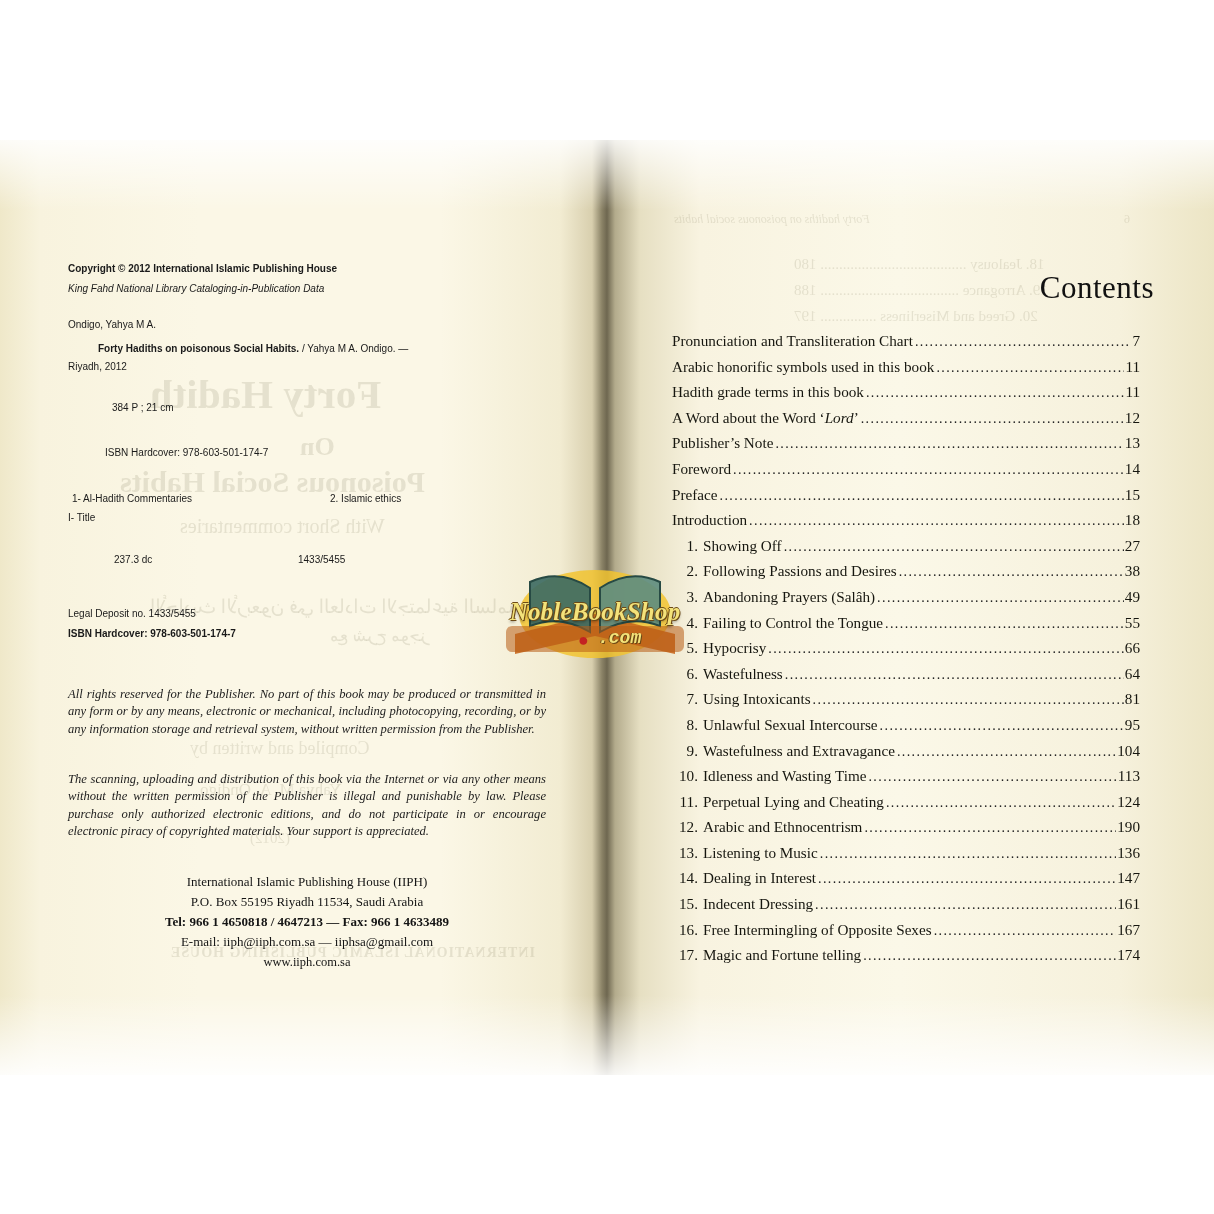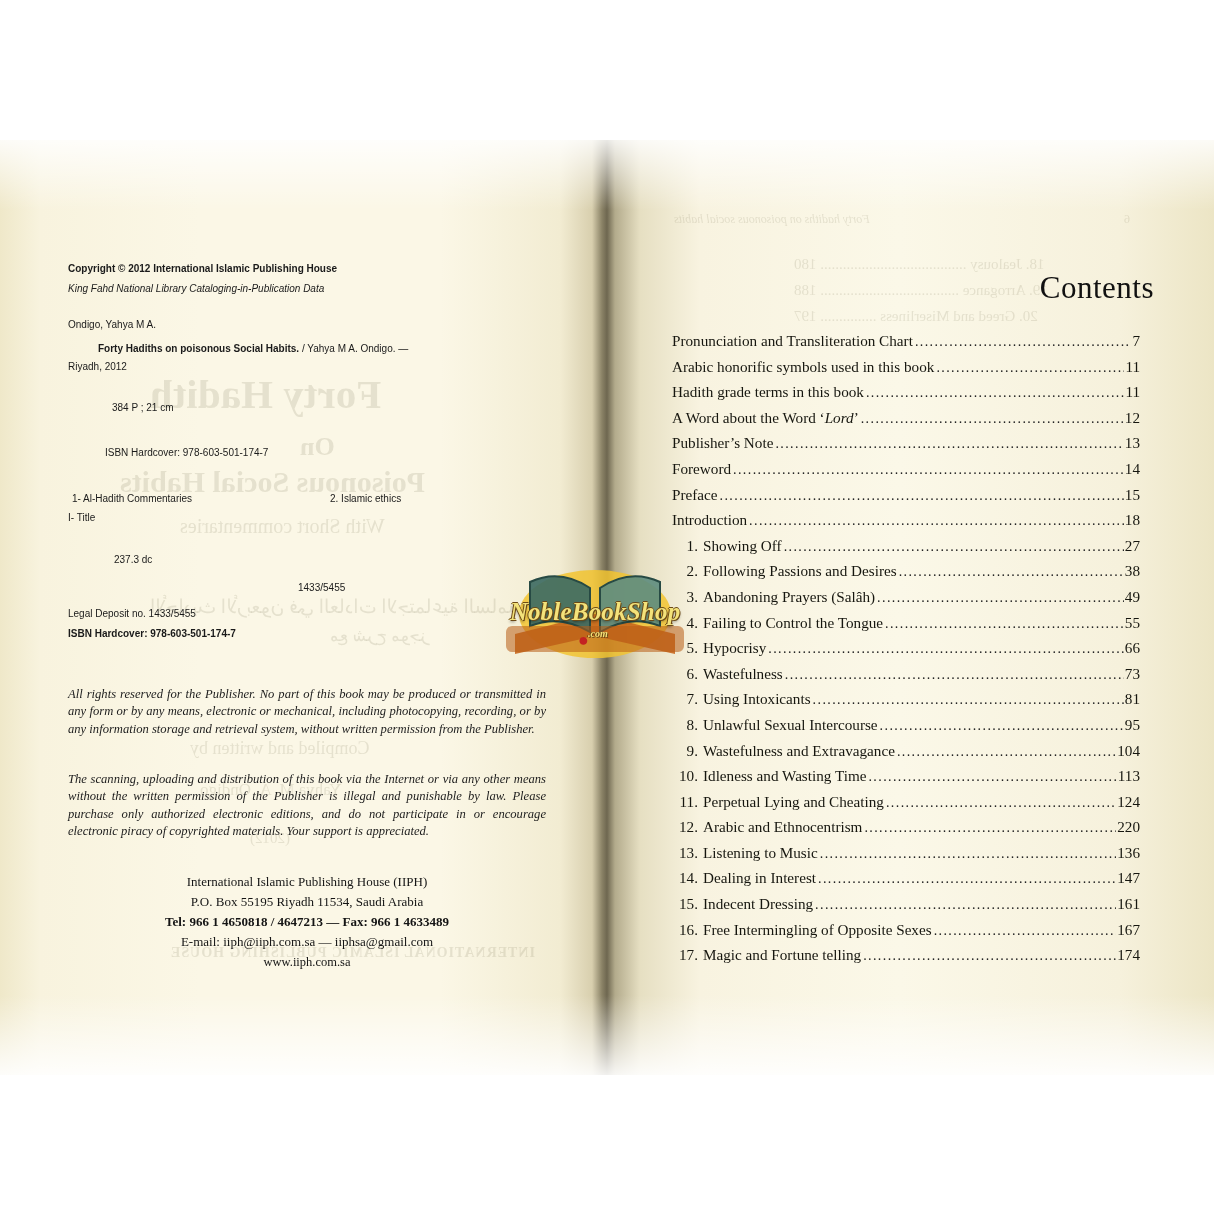--- a/index.html
+++ b/index.html
@@ -169,23 +169,23 @@
     font-family: "Liberation Serif", serif;
     font-size: 25px;
     font-weight: bold;
     font-style: italic;
     color: #f3e27a;
     text-shadow: 1px 1px 0 #6c4a16, -1px 0 0 #6c4a16, 0 -1px 0 #6c4a16, 0 2px 3px rgba(0,0,0,0.45);
     letter-spacing: 0.2px;
   }
   #wm-dotcom {
     position: absolute;
-    left: 118px; top: 76px;
-    font-family: Liberation Serif, serif;
-    font-size: 10px;
+    left: 128px; top: 76px;
+    font-family: Liberation Mono, monospace;
+    font-size: 18px;
     font-weight: bold;
     font-style: italic;
     color: #f3e27a;
     text-shadow: 1px 1px 0 #6c4a16, -1px 0 0 #6c4a16;
   }
   #wm-dot {
     position: absolute;
     left: 108px; top: 78px;
     font-size: 18px;
     color: #c32222;
@@ -220,21 +220,21 @@
 
     <div class="lp" style="top:261px; left:112px;">384 P ; 21 cm</div>
 
     <div class="lp" style="top:306px; left:105px;">ISBN Hardcover: 978-603-501-174-7</div>
 
     <div class="lp" style="top:352px; left:72px;">1- Al-Hadith Commentaries</div>
     <div class="lp" style="top:352px; left:330px; width:220px;">2. Islamic ethics</div>
     <div class="lp" style="top:371px;">I- Title</div>
 
     <div class="lp" style="top:413px; left:114px;">237.3 dc</div>
-    <div class="lp" style="top:413px; left:298px; width:200px;margin-top:28px;">1433/5455</div>
+    <div class="lp" style="top:413px; left:298px; width:200px;">1433/5455</div>
 
     <div class="lp" style="top:467px;">Legal Deposit no. 1433/5455</div>
     <div class="lp bold" style="top:487px;">ISBN Hardcover: 978-603-501-174-7</div>
 
     <div class="legal" style="top:546px;">All rights reserved for the Publisher. No part of this book may be produced or transmitted in any form or by any means, electronic or mechanical, including photocopying, recording, or by any information storage and retrieval system, without written permission from the Publisher.</div>
     <div class="legal" style="top:631px;">The scanning, uploading and distribution of this book via the Internet or via any other means without the written permission of the Publisher is illegal and punishable by law. Please purchase only authorized electronic editions, and do not participate in or encourage electronic piracy of copyrighted materials. Your support is appreciated.</div>
 
     <div class="pub" style="top:732px;">International Islamic Publishing House (IIPH)</div>
     <div class="pub" style="top:752px;">P.O. Box 55195 Riyadh 11534, Saudi Arabia</div>
     <div class="pub" style="top:772px;font-weight:bold;">Tel: 966 1 4650818 / 4647213 — Fax: 966 1 4633489</div>
@@ -328,21 +328,21 @@
         <div class="toc-row">
           <span class="toc-num">5.</span>
           <span class="toc-label">Hypocrisy</span>
           <span class="toc-dots">..........................................................................................</span>
           <span class="toc-page">66</span>
         </div>
         <div class="toc-row">
           <span class="toc-num">6.</span>
           <span class="toc-label">Wastefulness</span>
           <span class="toc-dots">..........................................................................................</span>
-          <span class="toc-page">73</span>
+          <span class="toc-page">64</span>
         </div>
         <div class="toc-row">
           <span class="toc-num">7.</span>
           <span class="toc-label">Using Intoxicants</span>
           <span class="toc-dots">..........................................................................................</span>
           <span class="toc-page">81</span>
         </div>
         <div class="toc-row">
           <span class="toc-num">8.</span>
           <span class="toc-label">Unlawful Sexual Intercourse</span>
@@ -364,21 +364,21 @@
         <div class="toc-row">
           <span class="toc-num">11.</span>
           <span class="toc-label">Perpetual Lying and Cheating</span>
           <span class="toc-dots">..........................................................................................</span>
           <span class="toc-page">124</span>
         </div>
         <div class="toc-row">
           <span class="toc-num">12.</span>
           <span class="toc-label">Arabic and Ethnocentrism</span>
           <span class="toc-dots">..........................................................................................</span>
-          <span class="toc-page">220</span>
+          <span class="toc-page">190</span>
         </div>
         <div class="toc-row">
           <span class="toc-num">13.</span>
           <span class="toc-label">Listening to Music</span>
           <span class="toc-dots">..........................................................................................</span>
           <span class="toc-page">136</span>
         </div>
         <div class="toc-row">
           <span class="toc-num">14.</span>
           <span class="toc-label">Dealing in Interest</span>

